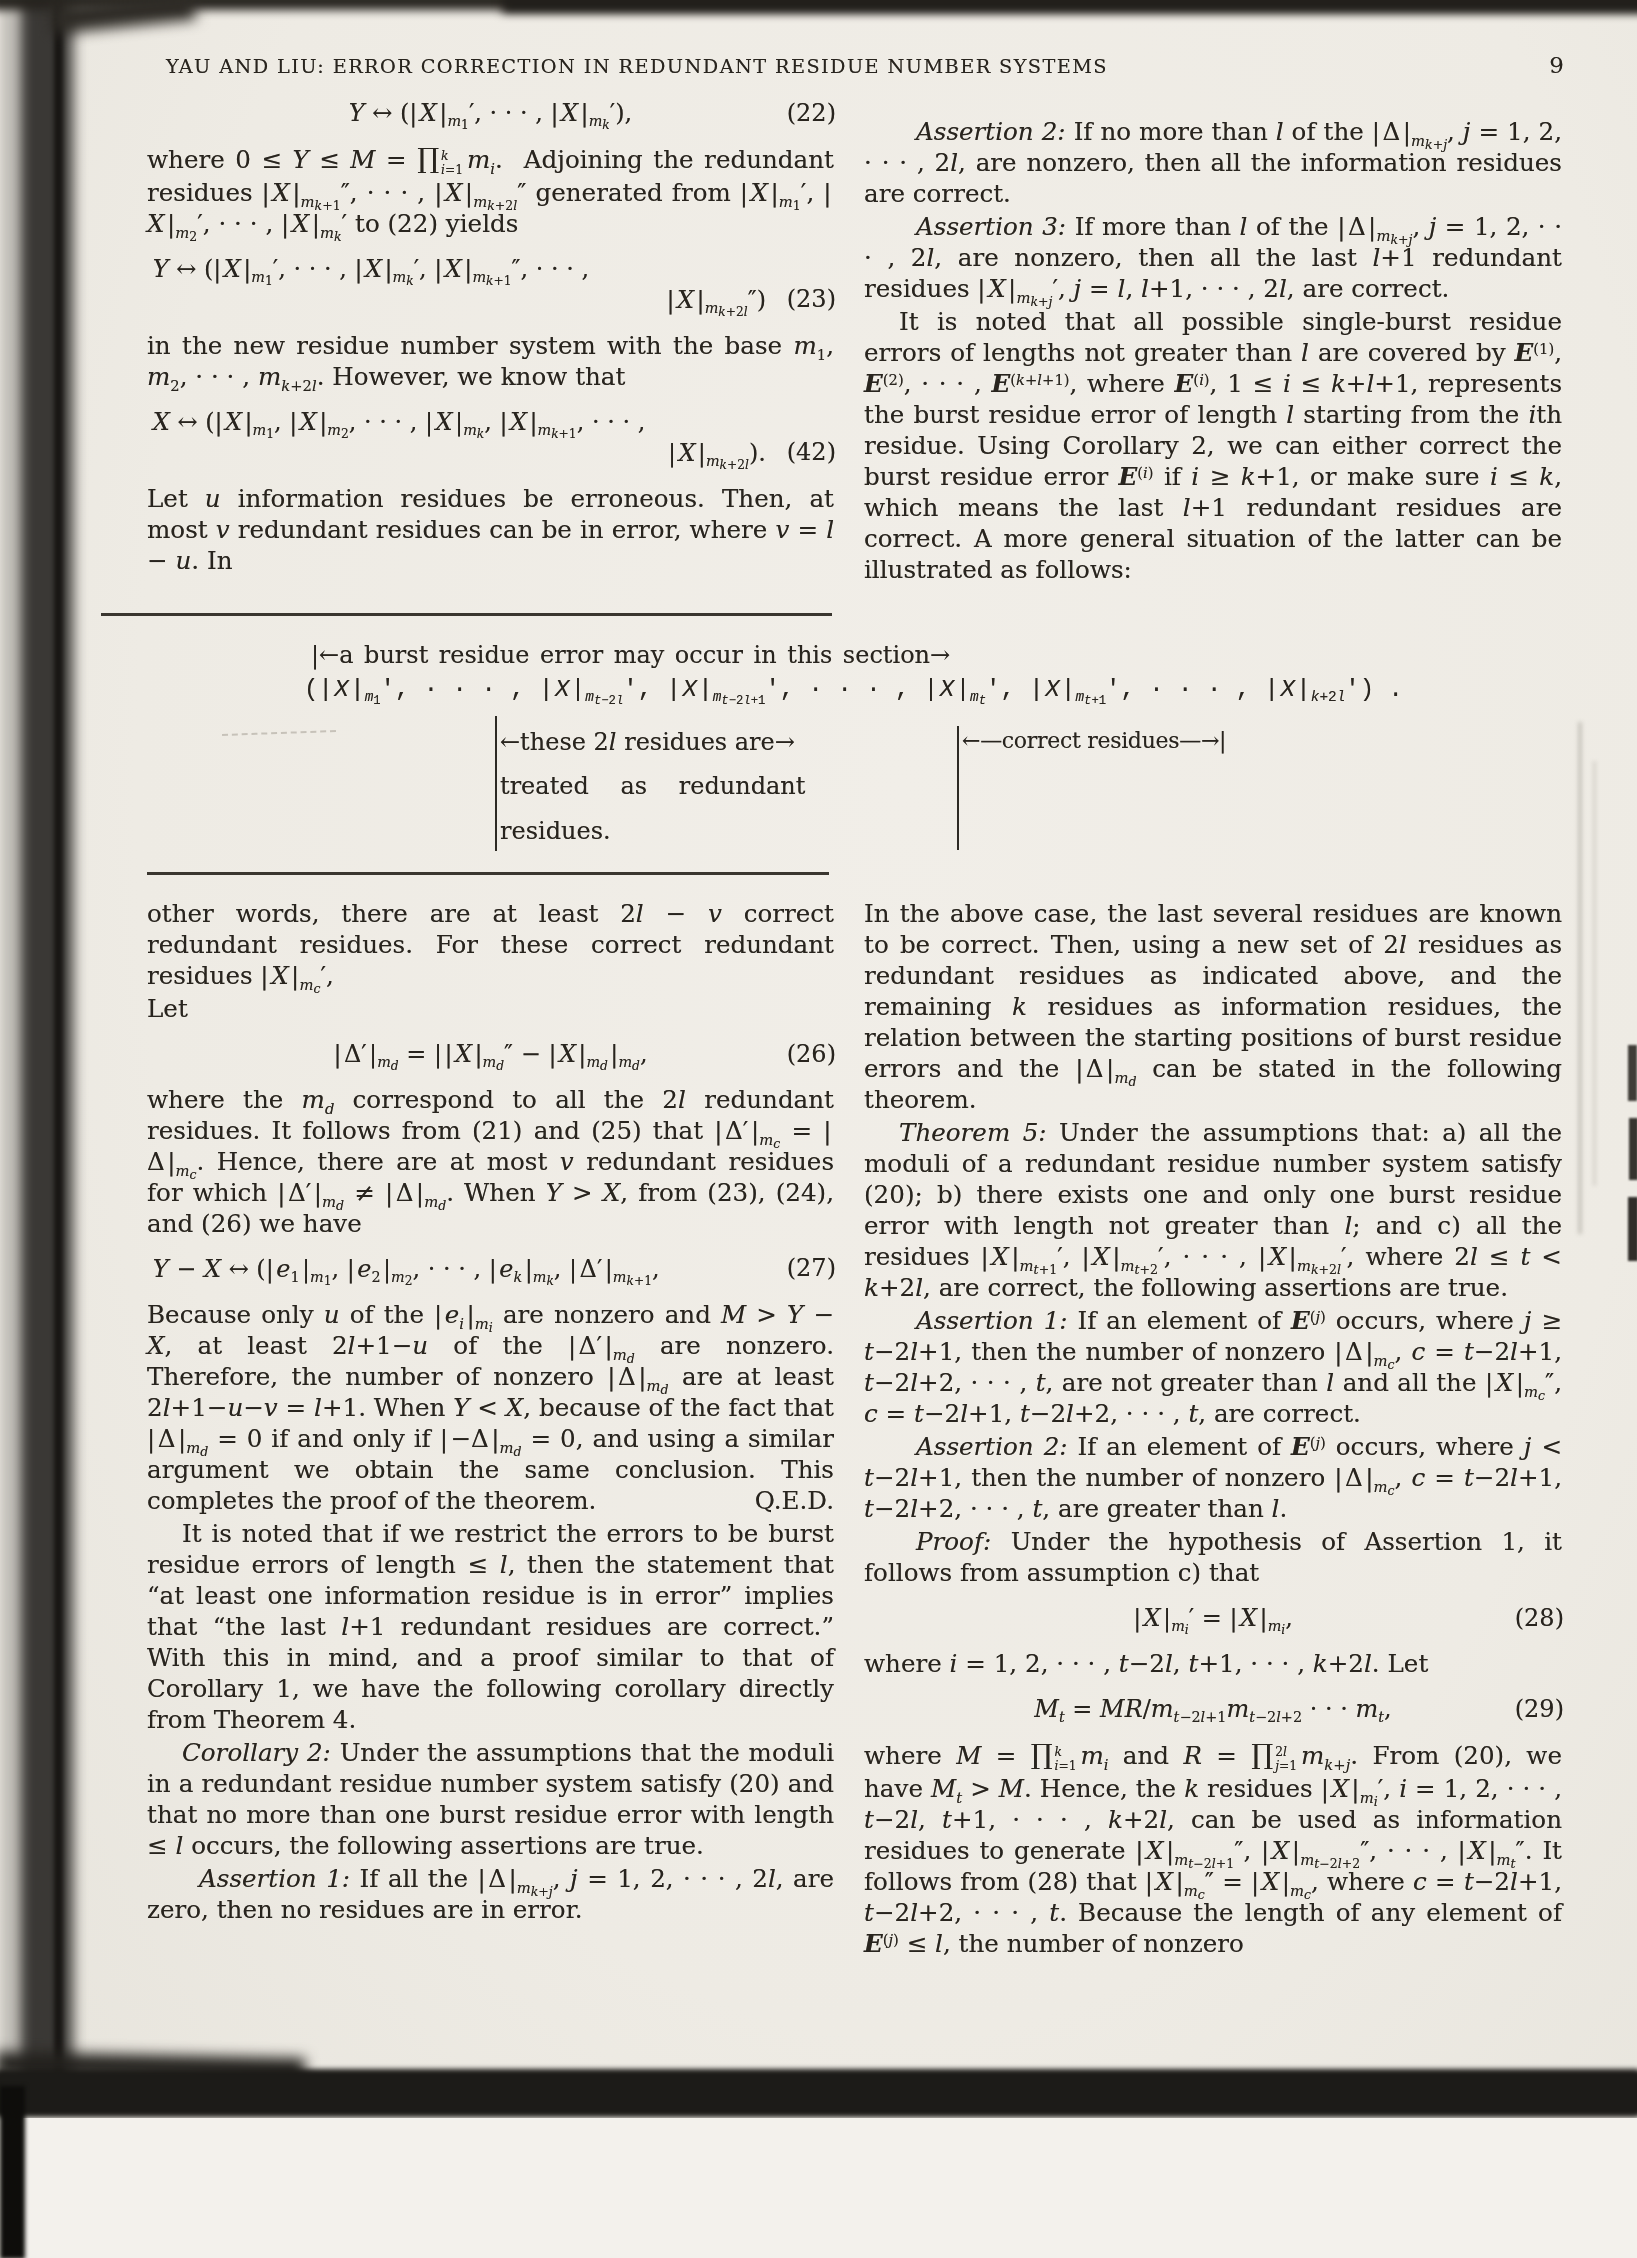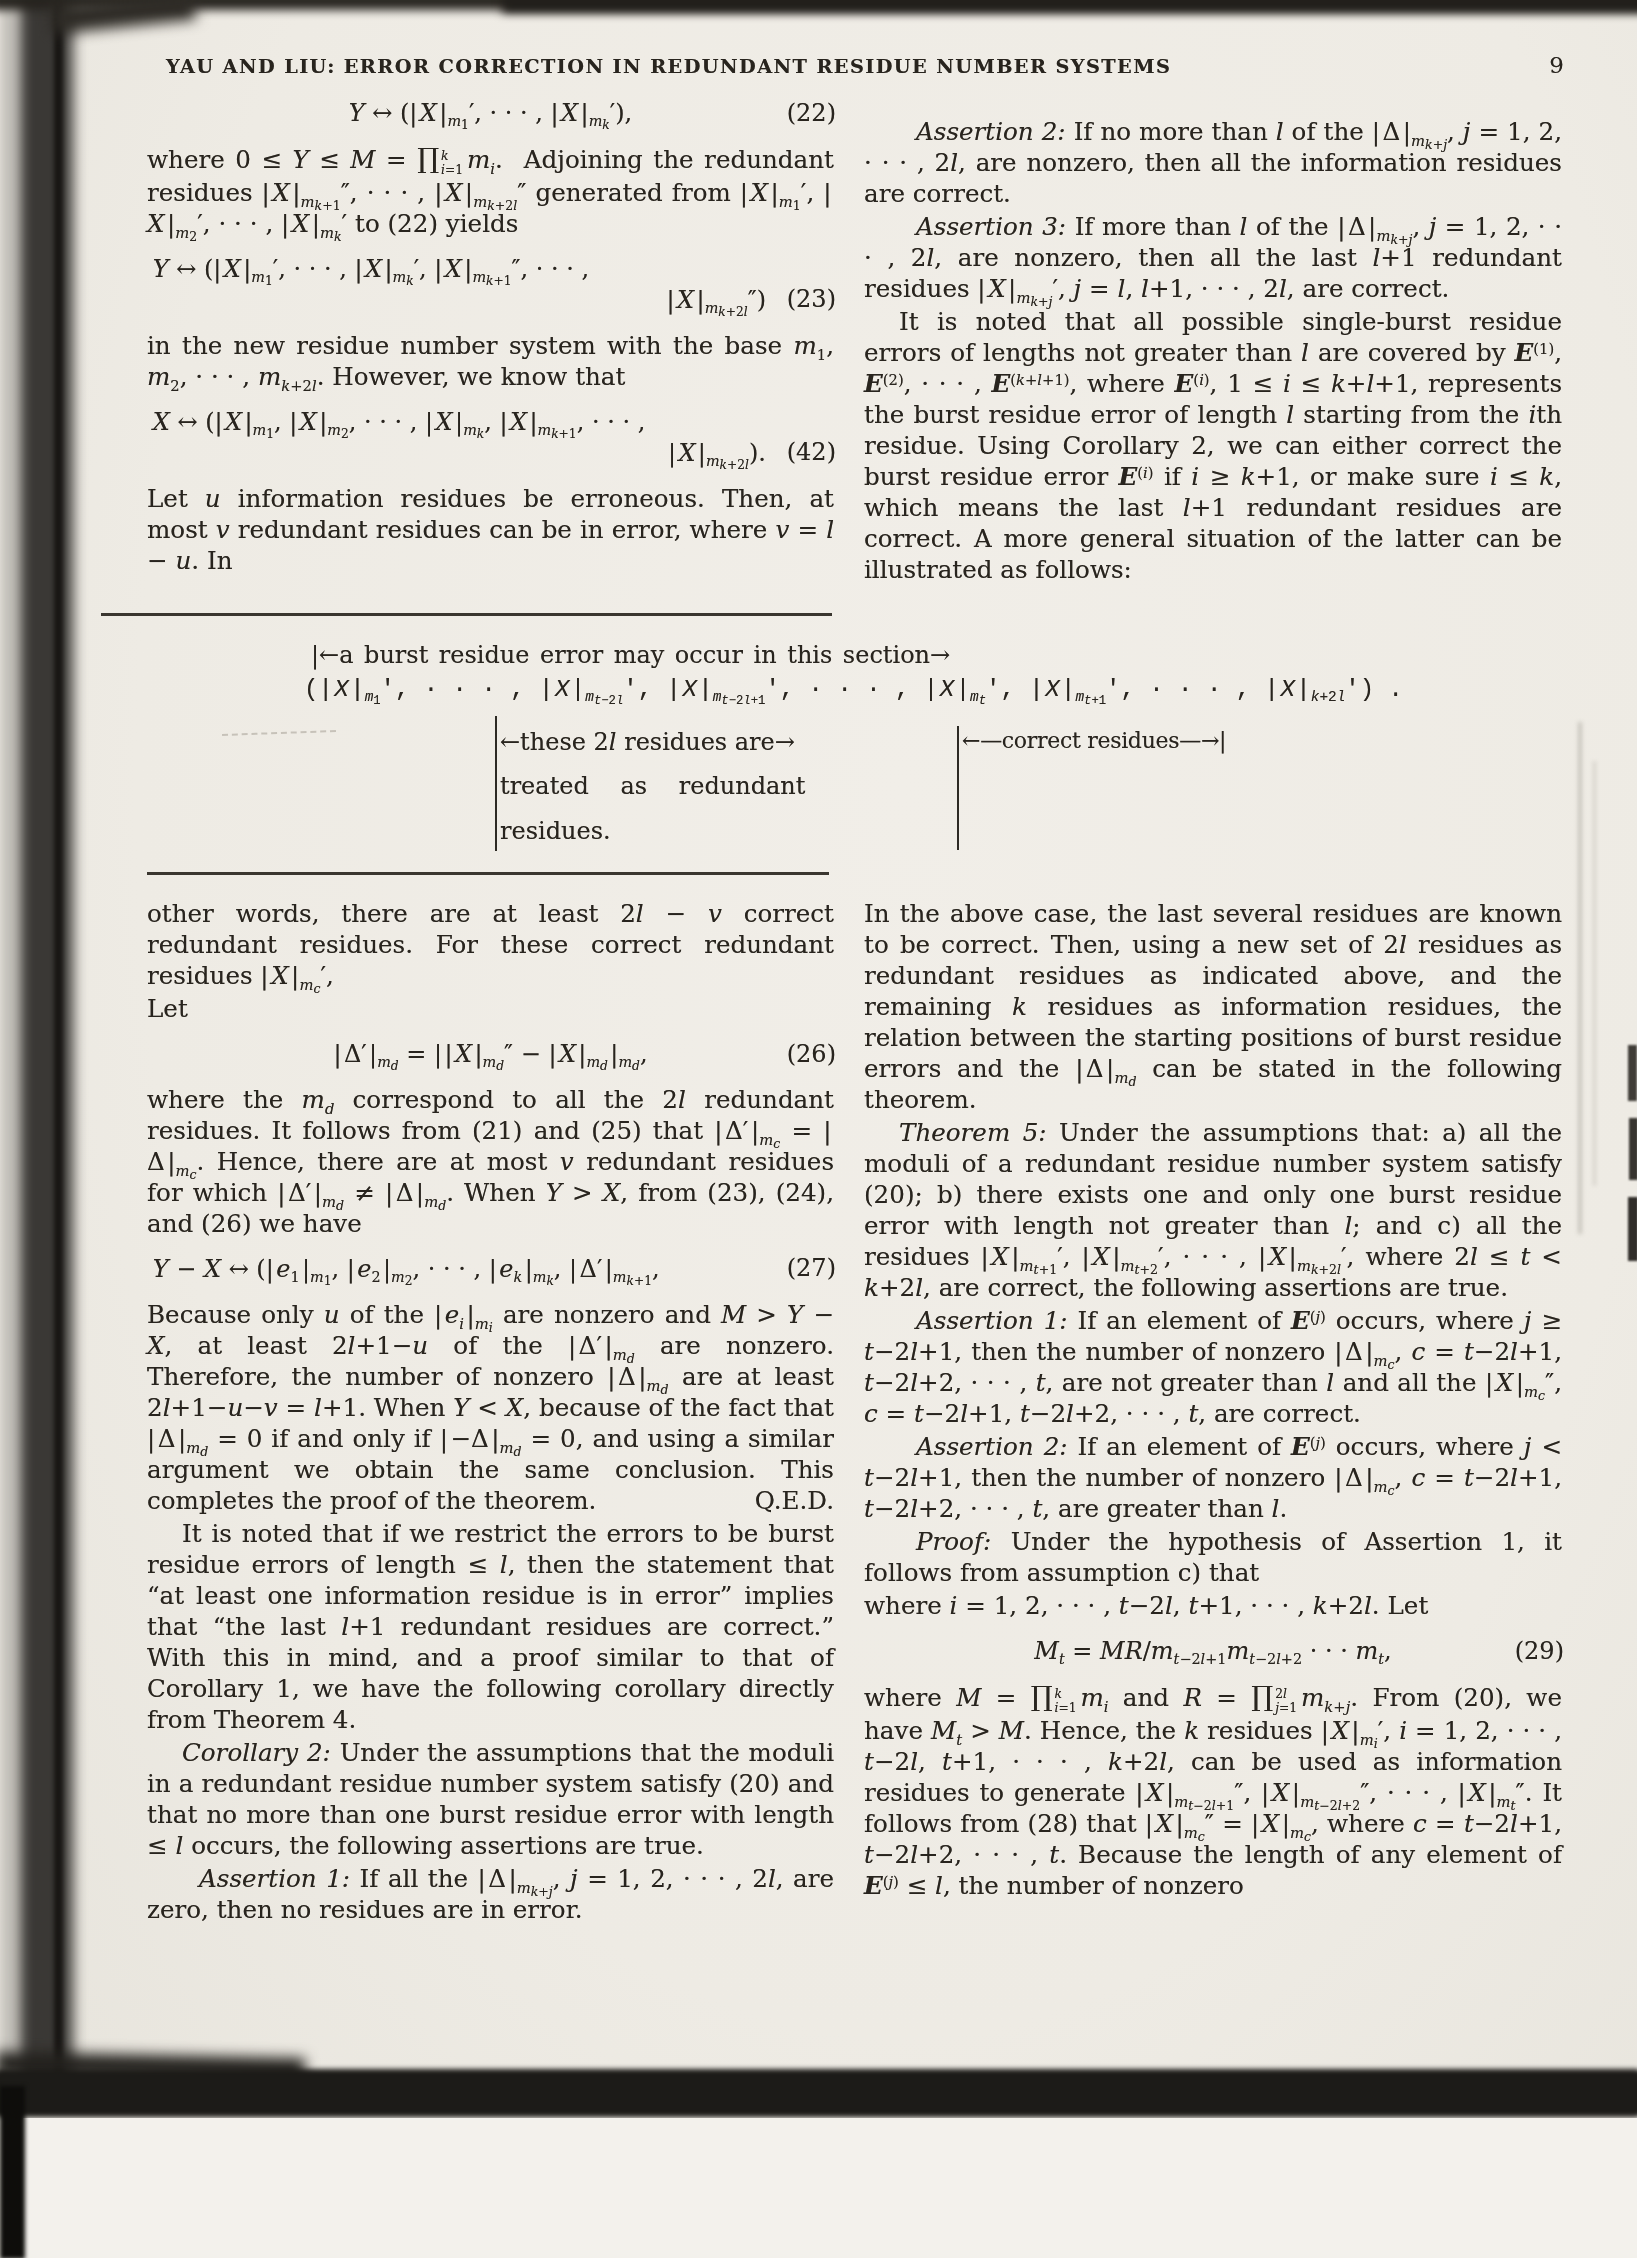--- a/index.html
+++ b/index.html
@@ -5,21 +5,21 @@
 <style>
   html,body{margin:0;padding:0;}
   body{width:1638px;height:2258px;position:relative;overflow:hidden;
        background:#eae7e0;font-family:"DejaVu Serif","Liberation Serif",serif;color:#28241e;}
   .paper{position:absolute;inset:0;
        background:radial-gradient(ellipse at 55% 35%, #f1eee8 0%, #eeebe4 60%, #e6e3db 100%);}
   .txt{text-shadow:0 0 0.6px rgba(45,40,32,.5);}
 
   .head{position:absolute;left:166px;top:52px;width:1398px;display:flex;
         justify-content:space-between;align-items:baseline;}
-  .head .title{font-size:19.3px;font-weight:bold;letter-spacing:1.4px;}
+  .head .title{font-size:19.3px;font-weight:normal;letter-spacing:1.4px;}
   .head .pageno{font-size:23px;}
 
   .col{position:absolute;font-size:24.6px;line-height:31px;}
   .colLT{left:145px;top:83px;width:691px;}
   .colRT{left:862px;top:114px;width:702px;}
   .colLB{left:145px;top:896px;width:691px;}
   .colRB{left:862px;top:896px;width:702px;}
 
   .para{margin:2px;text-align:justify;}
   .ind{text-indent:35px;}
@@ -156,20 +156,24 @@
   <p class="para ind"><i>Corollary 2:</i> Under the assumptions that the moduli in a redundant residue number system satisfy (20) and that no more than one burst residue error with length ≤ <i>l</i> occurs, the following assertions are true.</p>
   <p class="para ind2"><i>Assertion 1:</i> If all the | Δ |<sub><i>m</i><sub><i>k</i>+<i>j</i></sub></sub>, <i>j</i> = 1, 2, · · · , 2<i>l</i>, are zero, then no residues are in error.</p>
 </div>
 
 <div class="col colRB txt">
   <p class="para">In the above case, the last several residues are known to be correct. Then, using a new set of 2<i>l</i> residues as redundant residues as indicated above, and the remaining <i>k</i> residues as information residues, the relation between the starting positions of burst residue errors and the | Δ |<sub><i>m</i><sub><i>d</i></sub></sub> can be stated in the following theorem.</p>
   <p class="para ind"><i>Theorem 5:</i> Under the assumptions that: a) all the moduli of a redundant residue number system satisfy (20); b) there exists one and only one burst residue error with length not greater than <i>l</i>; and c) all the residues | <i>X</i> |<sub><i>m</i><sub><i>t</i>+1</sub></sub>′, | <i>X</i> |<sub><i>m</i><sub><i>t</i>+2</sub></sub>′, · · · , | <i>X</i> |<sub><i>m</i><sub><i>k</i>+2<i>l</i></sub></sub>′, where 2<i>l</i> ≤ <i>t</i> &lt; <i>k</i>+2<i>l</i>, are correct, the following assertions are true.</p>
   <p class="para ind2"><i>Assertion 1:</i> If an element of <b><i>E</i></b><sup>(<i>j</i>)</sup> occurs, where <i>j</i> ≥ <i>t</i>−2<i>l</i>+1, then the number of nonzero | Δ |<sub><i>m</i><sub><i>c</i></sub></sub>, <i>c</i> = <i>t</i>−2<i>l</i>+1, <i>t</i>−2<i>l</i>+2, · · · , <i>t</i>, are not greater than <i>l</i> and all the | <i>X</i> |<sub><i>m</i><sub><i>c</i></sub></sub>″, <i>c</i> = <i>t</i>−2<i>l</i>+1, <i>t</i>−2<i>l</i>+2, · · · , <i>t</i>, are correct.</p>
   <p class="para ind2"><i>Assertion 2:</i> If an element of <b><i>E</i></b><sup>(<i>j</i>)</sup> occurs, where <i>j</i> &lt; <i>t</i>−2<i>l</i>+1, then the number of nonzero | Δ |<sub><i>m</i><sub><i>c</i></sub></sub>, <i>c</i> = <i>t</i>−2<i>l</i>+1, <i>t</i>−2<i>l</i>+2, · · · , <i>t</i>, are greater than <i>l</i>.</p>
   <p class="para ind2"><i>Proof:</i> Under the hypothesis of Assertion 1, it follows from assumption c) that</p>
+  <div class="eq">
+    <span class="body">| <i>X</i> |<sub><i>m</i><sub><i>i</i></sub></sub>′ = | <i>X</i> |<sub><i>m</i><sub><i>i</i></sub></sub>,</span>
+    <span class="num">(28)</span>
+  </div>
   <p class="para">where <i>i</i> = 1, 2, · · · , <i>t</i>−2<i>l</i>, <i>t</i>+1, · · · , <i>k</i>+2<i>l</i>. Let</p>
   <div class="eq">
     <span class="body"><i>M</i><sub><i>t</i></sub> = <i>MR</i>/<i>m</i><sub><i>t</i>−2<i>l</i>+1</sub><i>m</i><sub><i>t</i>−2<i>l</i>+2</sub> · · · <i>m</i><sub><i>t</i></sub>,</span>
     <span class="num">(29)</span>
   </div>
   <p class="para">where <i>M</i> = <span class="op">∏</span><span class="pl"><span><i>k</i></span><span><i>i</i>=1</span></span><i>m</i><sub><i>i</i></sub> and <i>R</i> = <span class="op">∏</span><span class="pl"><span>2<i>l</i></span><span><i>j</i>=1</span></span><i>m</i><sub><i>k</i>+<i>j</i></sub>. From (20), we have <i>M</i><sub><i>t</i></sub> &gt; <i>M</i>. Hence, the <i>k</i> residues | <i>X</i> |<sub><i>m</i><sub><i>i</i></sub></sub>′, <i>i</i> = 1, 2, · · · , <i>t</i>−2<i>l</i>, <i>t</i>+1, · · · , <i>k</i>+2<i>l</i>, can be used as information residues to generate | <i>X</i> |<sub><i>m</i><sub><i>t</i>−2<i>l</i>+1</sub></sub>″, | <i>X</i> |<sub><i>m</i><sub><i>t</i>−2<i>l</i>+2</sub></sub>″, · · · , | <i>X</i> |<sub><i>m</i><sub><i>t</i></sub></sub>″. It follows from (28) that | <i>X</i> |<sub><i>m</i><sub><i>c</i></sub></sub>″ = | <i>X</i> |<sub><i>m</i><sub><i>c</i></sub></sub>, where <i>c</i> = <i>t</i>−2<i>l</i>+1, <i>t</i>−2<i>l</i>+2, · · · , <i>t</i>. Because the length of any element of <b><i>E</i></b><sup>(<i>j</i>)</sup> ≤ <i>l</i>, the number of nonzero</p>
 </div>
 
 <div class="art bb2"></div>
 <div class="art bb1"></div>

